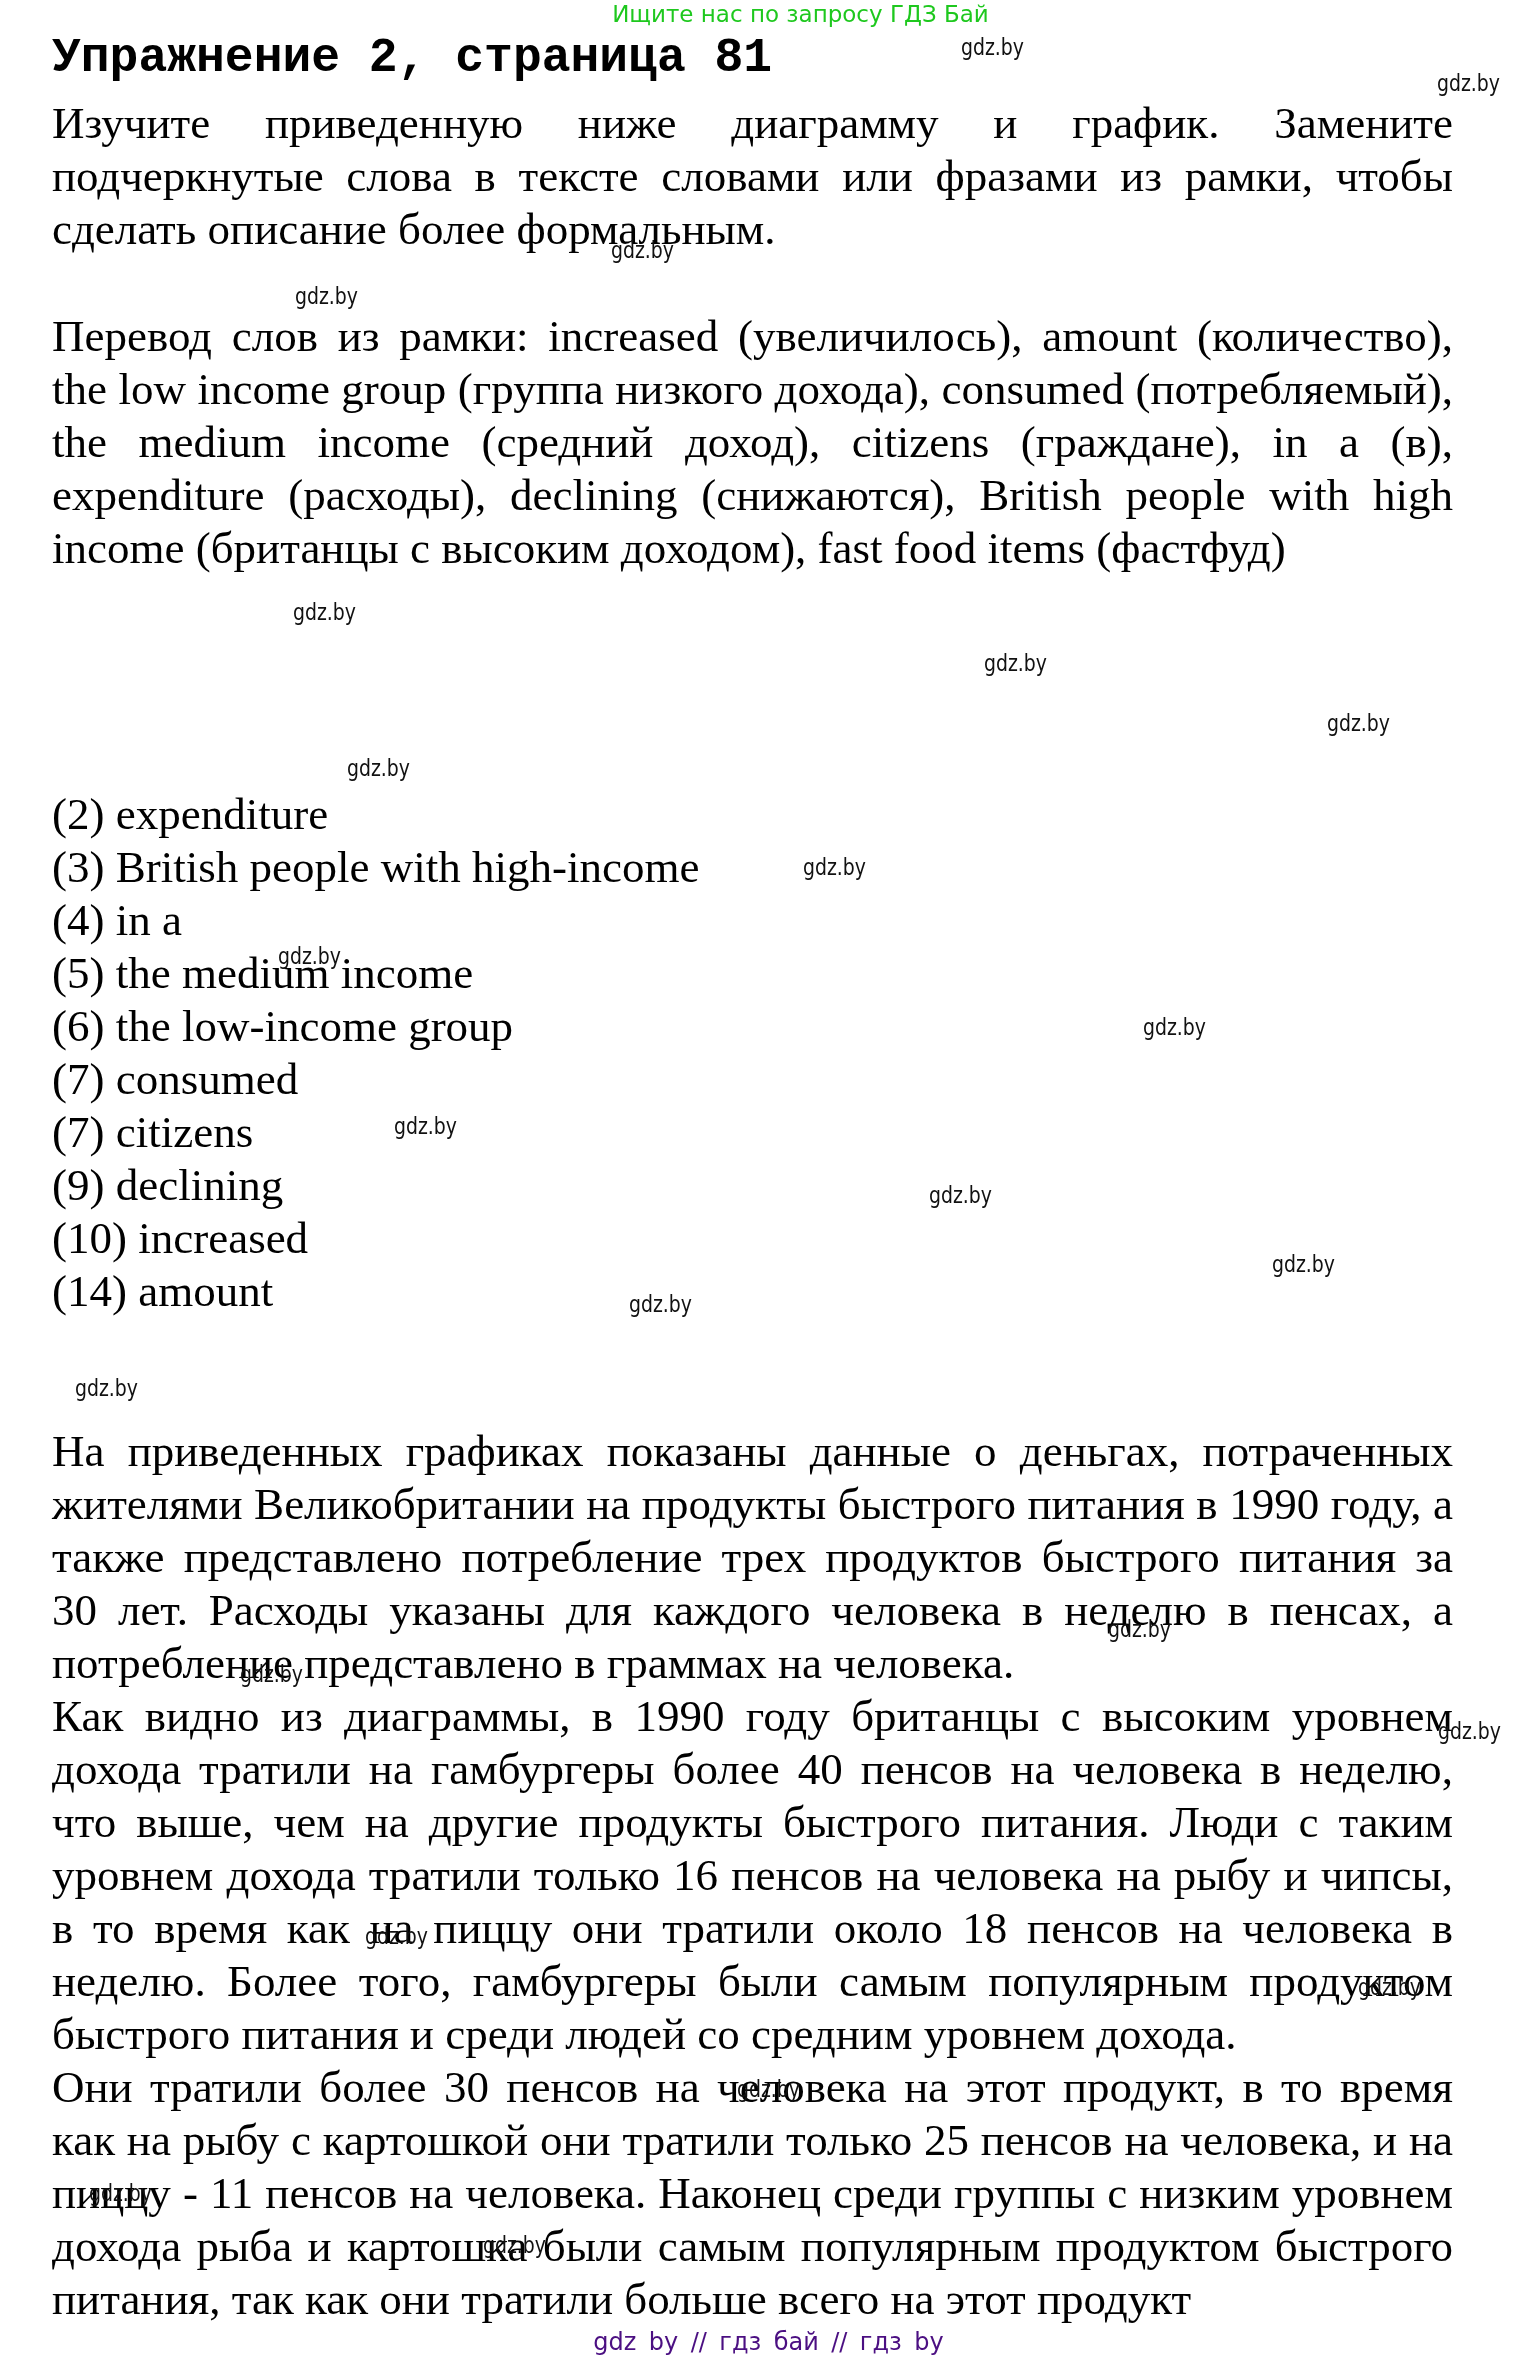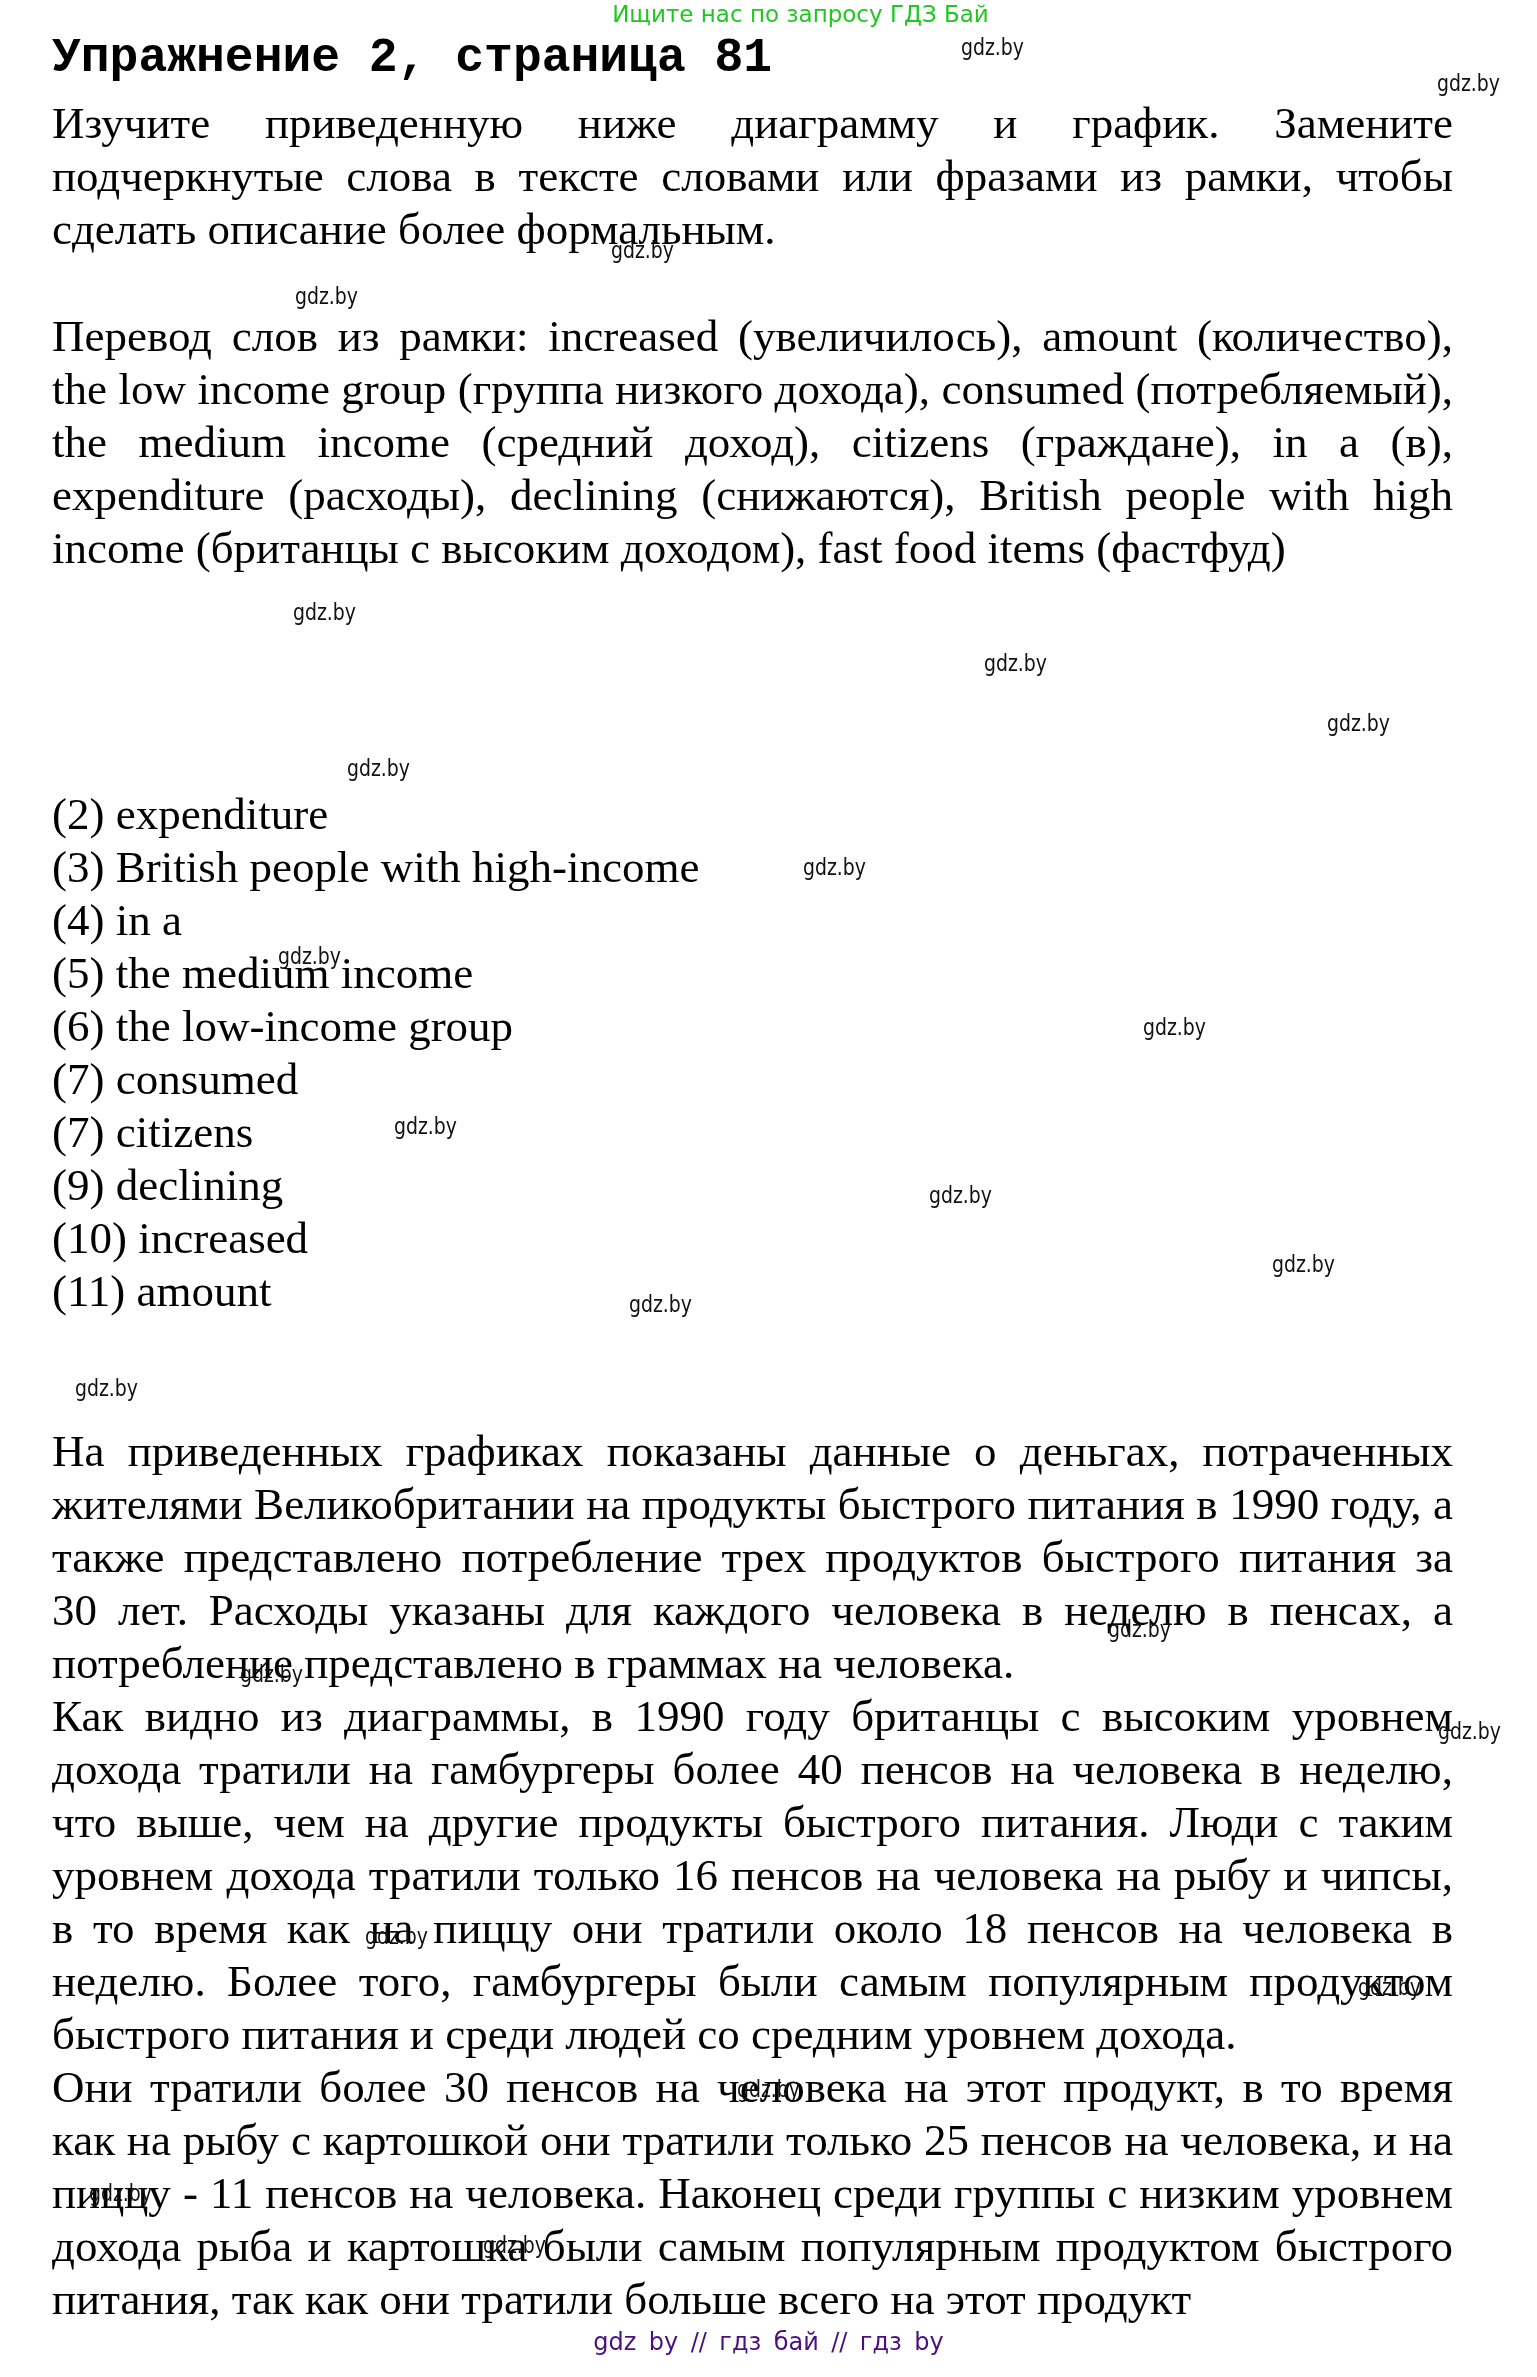--- a/index.html
+++ b/index.html
@@ -54,21 +54,21 @@
   <div class="text answers">
     <div>(2) expenditure</div>
     <div>(3) British people with high-income</div>
     <div>(4) in a</div>
     <div>(5) the medium income</div>
     <div>(6) the low-income group</div>
     <div>(7) consumed</div>
     <div>(7) citizens</div>
     <div>(9) declining</div>
     <div>(10) increased</div>
-    <div>(11) amount</div>
+    <div>(14) amount</div>
   </div>
 
   <div class="text p3 just">
     <div>На приведенных графиках показаны данные о деньгах, потраченных жителями Великобритании на продукты быстрого питания в 1990 году, а также представлено потребление трех продуктов быстрого питания за 30 лет. Расходы указаны для каждого человека в неделю в пенсах, а потребление представлено в граммах на человека.</div>
     <div>Как видно из диаграммы, в 1990 году британцы с высоким уровнем дохода тратили на гамбургеры более 40 пенсов на человека в неделю, что выше, чем на другие продукты быстрого питания. Люди с таким уровнем дохода тратили только 16 пенсов на человека на рыбу и чипсы, в то время как на пиццу они тратили около 18 пенсов на человека в неделю. Более того, гамбургеры были самым популярным продуктом быстрого питания и среди людей со средним уровнем дохода.</div>
     <div>Они тратили более 30 пенсов на человека на этот продукт, в то время как на рыбу с картошкой они тратили только 25 пенсов на человека, и на пиццу - 11 пенсов на человека. Наконец среди группы с низким уровнем дохода рыба и картошка были самым популярным продуктом быстрого питания, так как они тратили больше всего на этот продукт</div>
   </div>
 
   <span class="wm" style="left:961px;top:35px">gdz.by</span>
   <span class="wm" style="left:1437px;top:71px">gdz.by</span>

